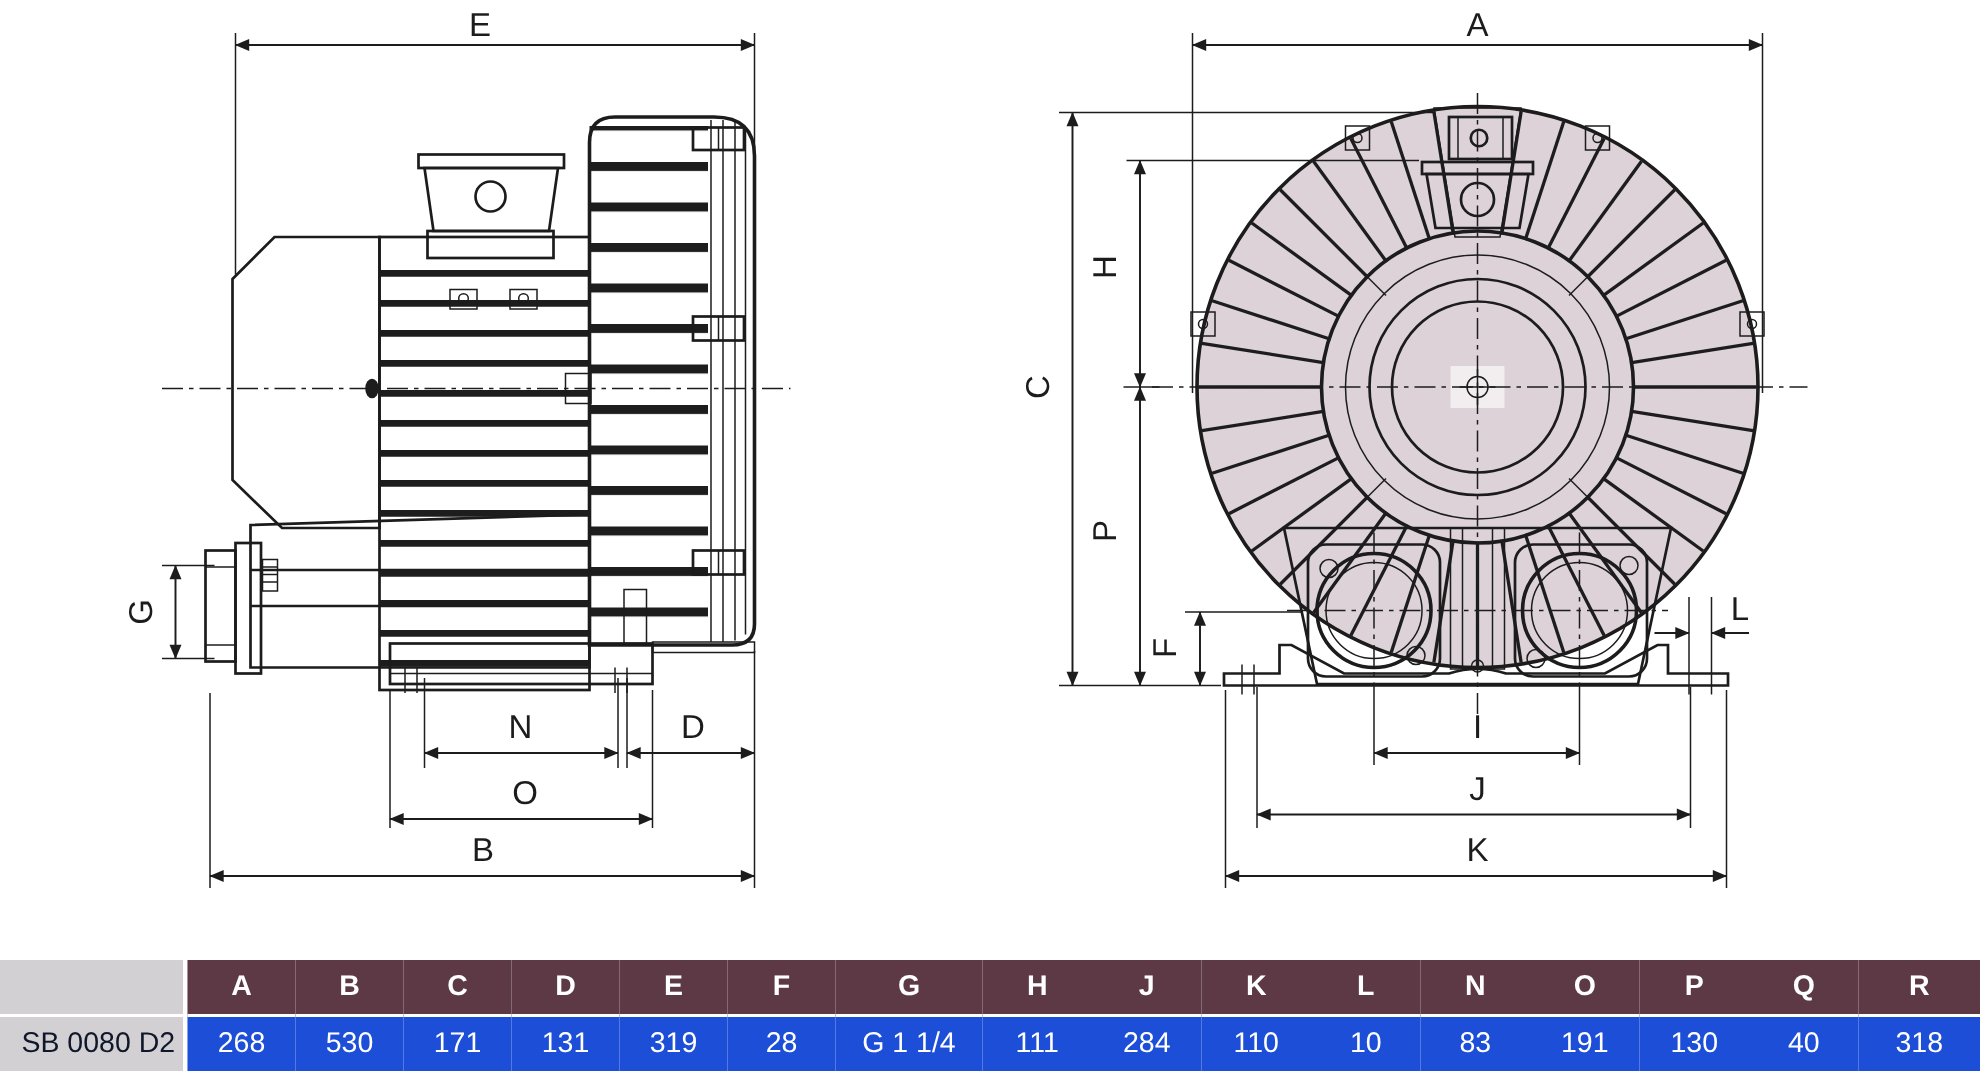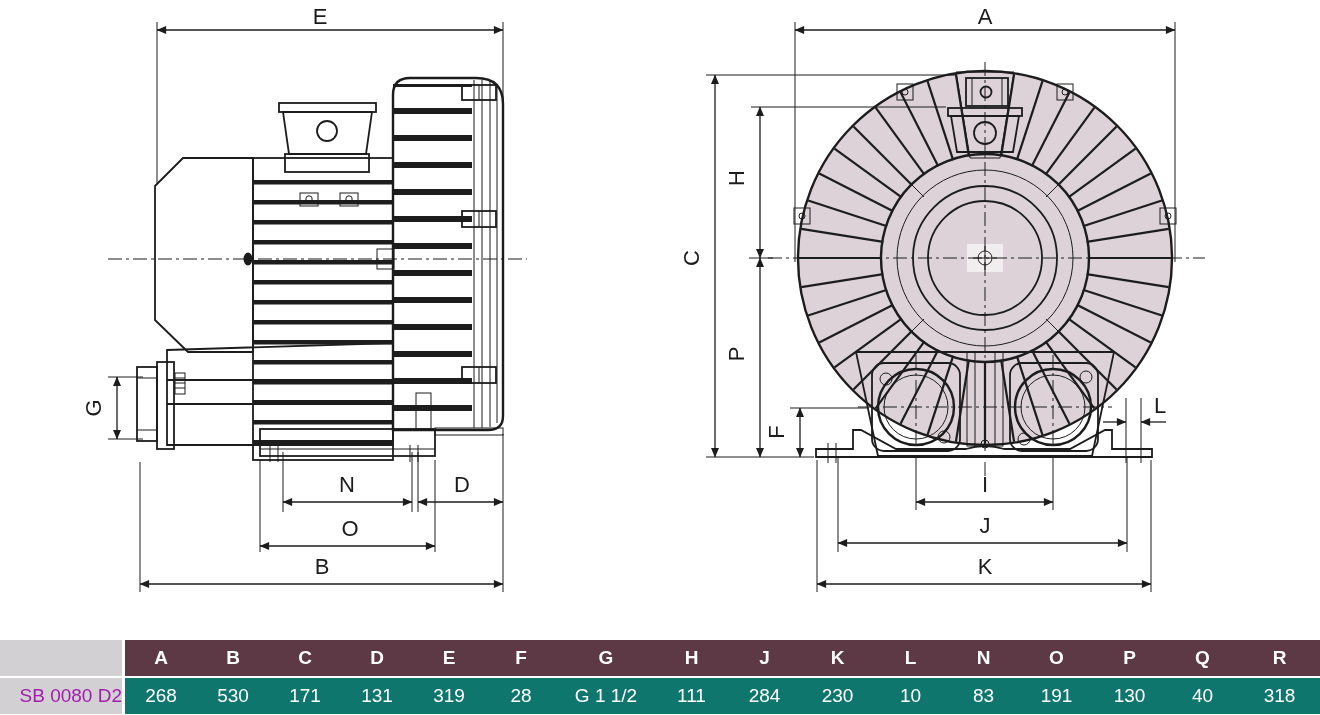--- a/index.html
+++ b/index.html
@@ -8,23 +8,23 @@
   .ln   {stroke:#1c1c1c;stroke-width:1.8;fill:none}
   .ln2  {stroke:#1c1c1c;stroke-width:2.4;fill:none}
   .thin {stroke:#1c1c1c;stroke-width:1;fill:none}
   .dim  {stroke:#1c1c1c;stroke-width:1.3;fill:none}
   .ext  {stroke:#1c1c1c;stroke-width:1;fill:none}
   .cl   {stroke:#1c1c1c;stroke-width:1;fill:none;stroke-dasharray:14 4 3 4}
   .dlab {font:22px "Liberation Sans",sans-serif;fill:#1c1c1c;text-anchor:middle}
   table{border-collapse:separate;border-spacing:0;width:1320px;table-layout:fixed;margin-top:20px}
   th,td{height:36px;text-align:center;vertical-align:middle;padding:0}
   thead th{background:#5c3945;color:#fff;font-weight:bold;font-size:19px;border-bottom:2px solid #fff}
-  tbody td{background:#0f766e;color:#fff;font-weight:400;font-size:19px}
+  tbody td{background:#1d4ed8;color:#fff;font-weight:400;font-size:19px}
   .lblcell{background:#d3d0d3 !important;border-right:3px solid #fff}
-  tbody .lblcell{color:#a21caf;text-align:right;padding-left:9px}
+  tbody .lblcell{color:#0f172a;text-align:center;padding-left:9px}
 </style>
 </head>
 <body>
 
 <svg width="1320" height="620" viewBox="0 0 1320 620">
   <defs>
     <marker id="arw" viewBox="0 0 10 10" refX="9.6" refY="5" markerWidth="13" markerHeight="9.5" orient="auto-start-reverse" markerUnits="userSpaceOnUse">
       <path d="M0,0.8 L10,5 L0,9.2 z" fill="#1c1c1c"></path>
     </marker>
     <linearGradient id="gcap" x1="0" y1="0" x2="1" y2="0">
@@ -365,24 +365,24 @@
   </thead>
   <tbody>
     <tr>
       <td class="lblcell">SB 0080 D2</td>
       <td>268</td>
       <td>530</td>
       <td>171</td>
       <td>131</td>
       <td>319</td>
       <td>28</td>
-      <td>G 1 1/2</td>
+      <td>G 1 1/4</td>
       <td>111</td>
       <td>284</td>
-      <td>230</td>
+      <td>110</td>
       <td>10</td>
       <td>83</td>
       <td>191</td>
       <td>130</td>
       <td>40</td>
       <td>318</td>
     </tr>
   </tbody>
 </table>
 

